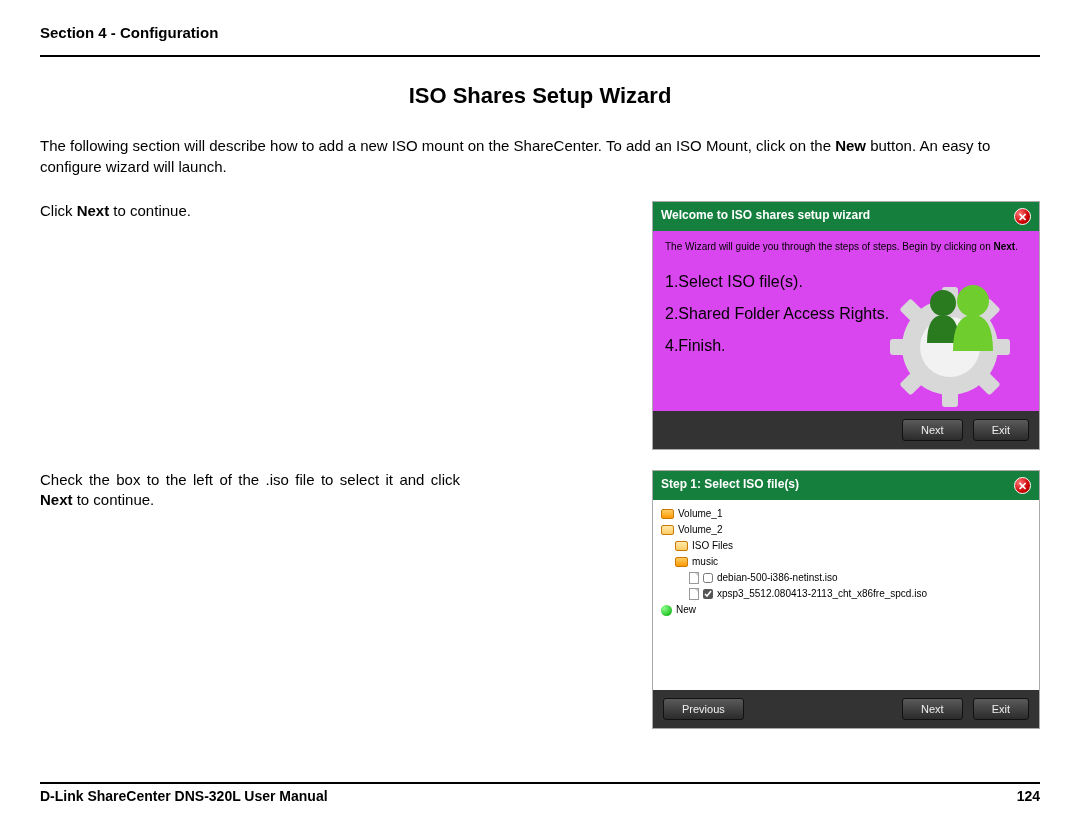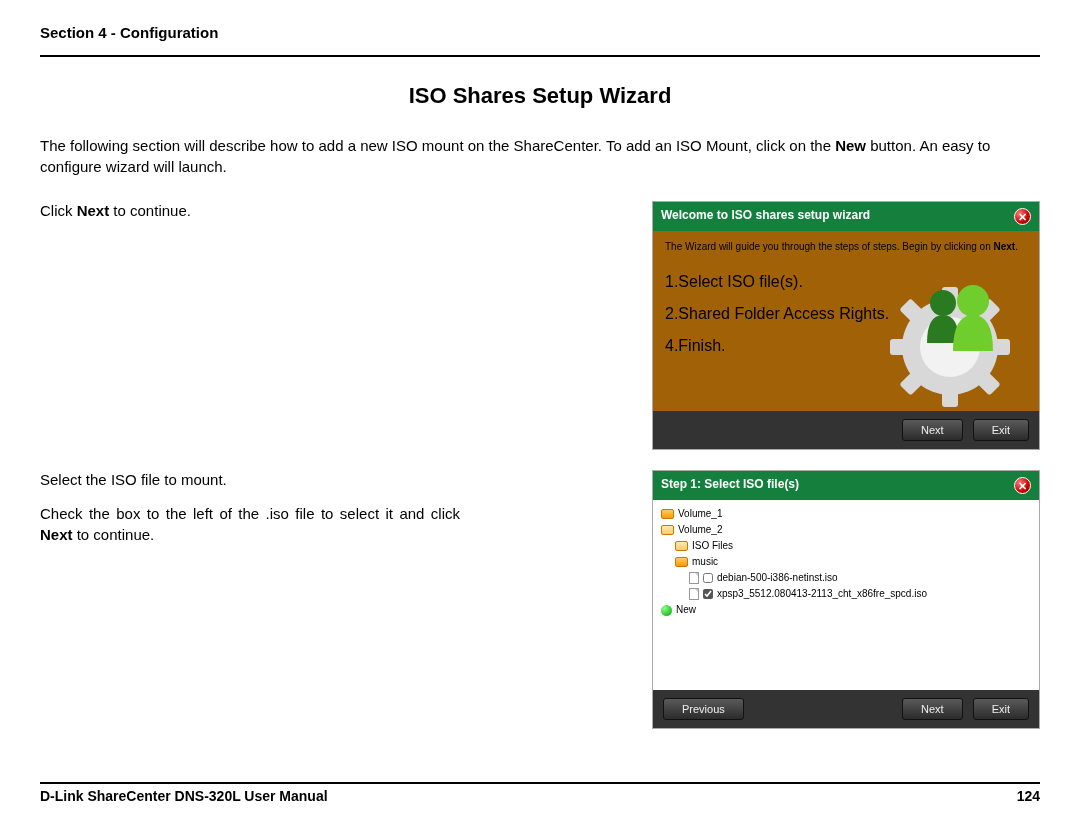--- a/index.html
+++ b/index.html
@@ -67,21 +67,21 @@
     background: radial-gradient(circle at 30% 30%, #f77, #c00 60%, #800);
     color: #fff;
     font-size: 11px;
     line-height: 17px;
     text-align: center;
     font-weight: bold;
     border: 1px solid #fff;
   }
   .wizard-body {
     padding: 10px 12px 8px 12px;
-    background: #a16207;
+    background: #d946ef;
     min-height: 180px;
     position: relative;
   }
   .wizard-intro { margin-bottom: 14px; font-size: 10px; }
   .wizard-steps { font-size: 16px; line-height: 2; }
   .gear-illustration {
     position: absolute;
     right: 14px;
     top: 36px;
     width: 150px;
@@ -223,21 +223,20 @@
       <div class="wizard-footer">
         <button class="wiz-btn">Next</button>
         <button class="wiz-btn">Exit</button>
       </div>
     </div>
   </div>
 </div>
 
 <div class="two-col">
   <div class="left-col">
-    <p>Select the ISO file to mount.</p>
     <p>
       <span>Check the box to the left of the .iso file to select it and click </span><b>Next</b><span> to continue.</span>
     </p>
   </div>
   <div class="right-col">
     <div class="wizard-box">
       <div class="wizard-header">
         <span>Step 1: Select ISO file(s)</span>
         <span class="close-icon">✕</span>
       </div>

